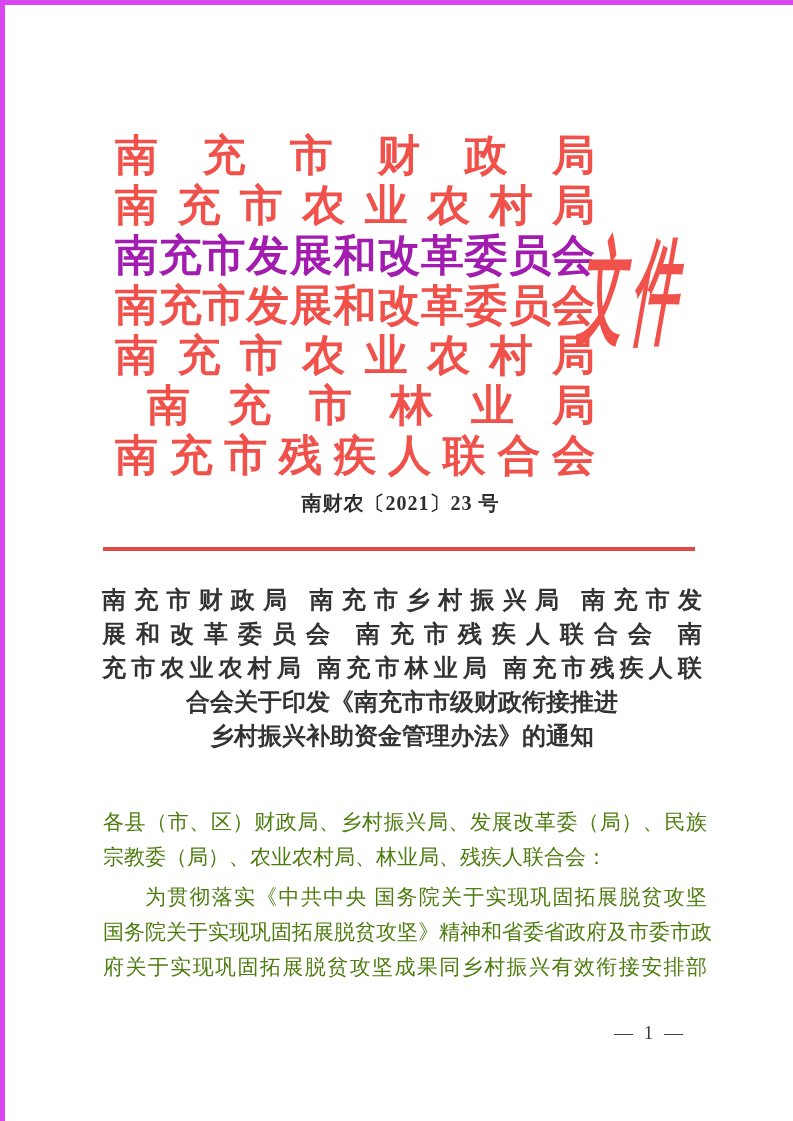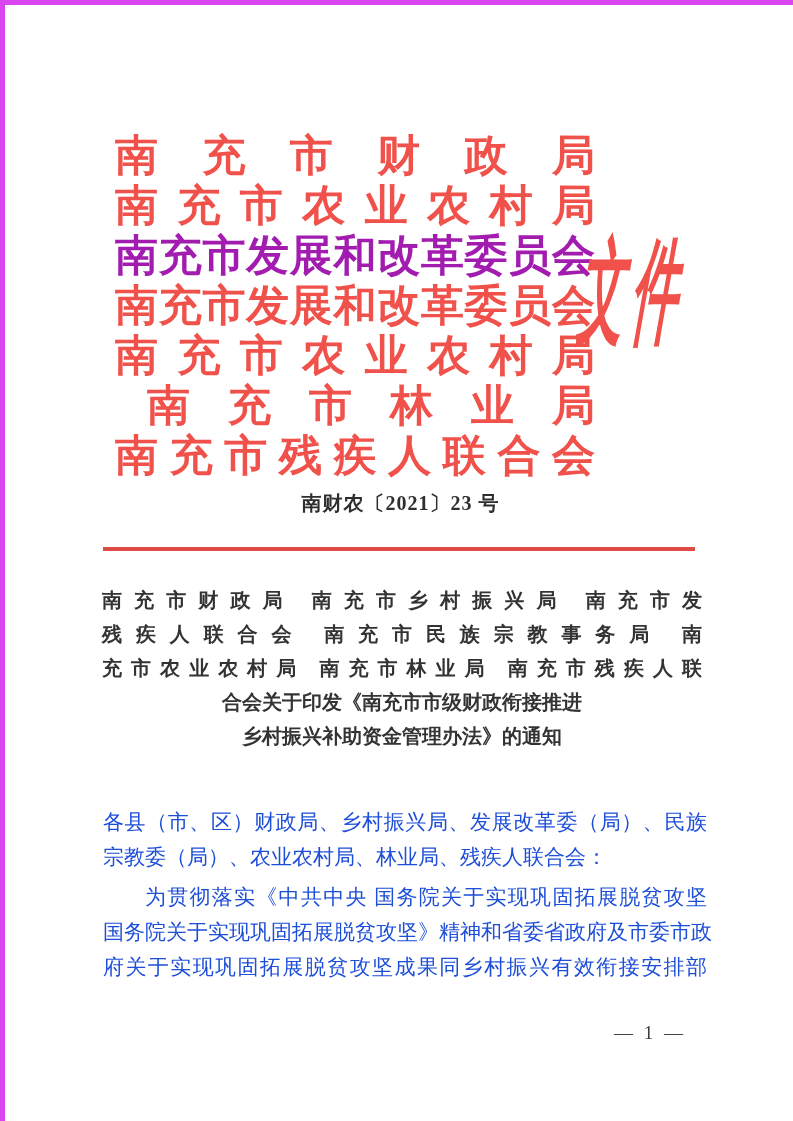--- a/index.html
+++ b/index.html
@@ -68,21 +68,21 @@
     background: #e14b45;
   }
   
   .title {
     position: absolute;
     left: 97px;
     top: 578px;
     width: 600px;
   }
   .title-line {
-    font-size: 20px;
+    font-size: 24px;
     line-height: 34px;
     font-weight: 700;
     color: #333333;
     text-align: justify;
     text-align-last: justify;
     text-justify: inter-character;
     white-space: nowrap;
   }
   .title-line.centered {
     text-align: right;
@@ -91,21 +91,21 @@
   
   .bodyblock {
     position: absolute;
     left: 98px;
     top: 800px;
     width: 604px;
   }
   .body-line {
     font-size: 21px;
     line-height: 35px;
-    color: #1d4ed8;
+    color: #4d7c0f;
     text-align: justify;
     text-align-last: justify;
     text-justify: inter-character;
     white-space: nowrap;
   }
   .body-line.no-just {
     text-align: right;
     text-align-last: left;
   }
   .body-line.indent {
@@ -140,21 +140,21 @@
   </div>
 
   <div class="wenjian" style="color: rgb(240, 81, 74);">文件</div>
 
   <div class="docnum">南财农〔2021〕23 号</div>
 
   <div class="redline" style="background: rgb(225, 75, 69);"></div>
 
   <div class="title">
     <div class="title-line">南充市财政局 南充市乡村振兴局 南充市发</div>
-    <div class="title-line">残疾人联合会 南充市民族宗教事务局 南</div>
+    <div class="title-line">展和改革委员会 南充市残疾人联合会 南</div>
     <div class="title-line">充市农业农村局 南充市林业局 南充市残疾人联</div>
     <div class="title-line centered">合会关于印发《南充市市级财政衔接推进</div>
     <div class="title-line centered">乡村振兴补助资金管理办法》的通知</div>
   </div>
 
   <div class="bodyblock">
     <div class="body-line">各县（市、区）财政局、乡村振兴局、发展改革委（局）、民族</div>
     <div class="body-line no-just">宗教委（局）、农业农村局、林业局、残疾人联合会：</div>
     <div class="body-line indent">为贯彻落实《中共中央 国务院关于实现巩固拓展脱贫攻坚</div>
     <div class="body-line">国务院关于实现巩固拓展脱贫攻坚》精神和省委省政府及市委市政</div>

